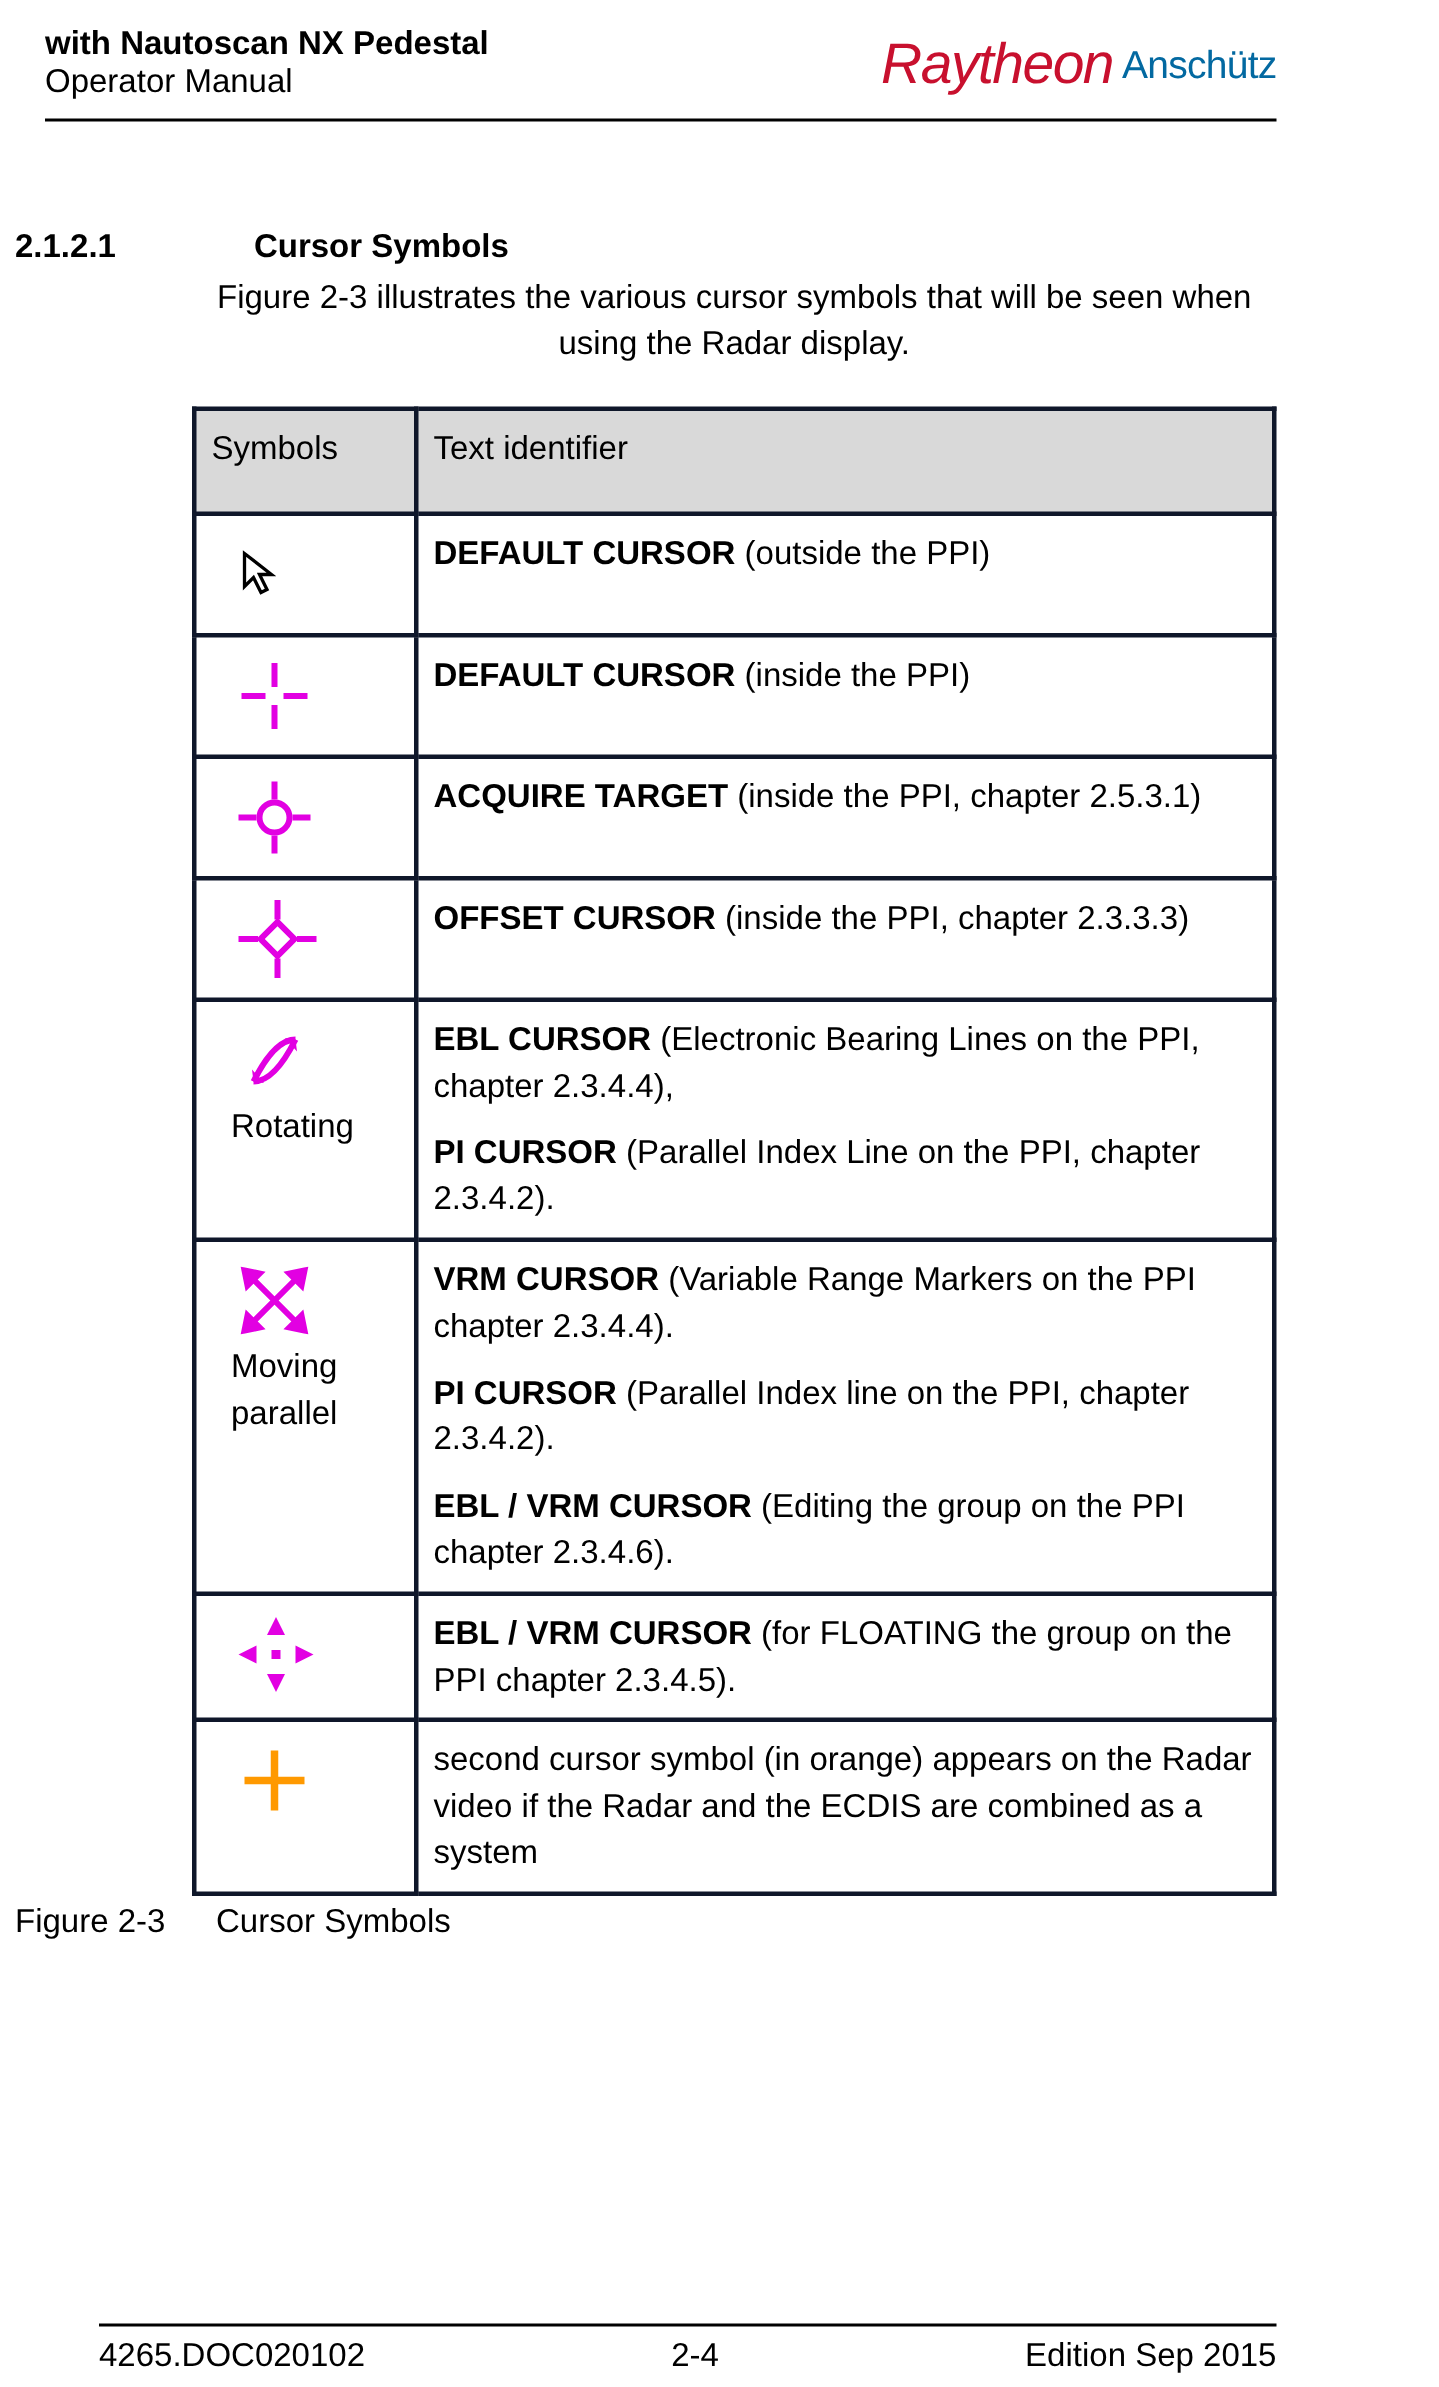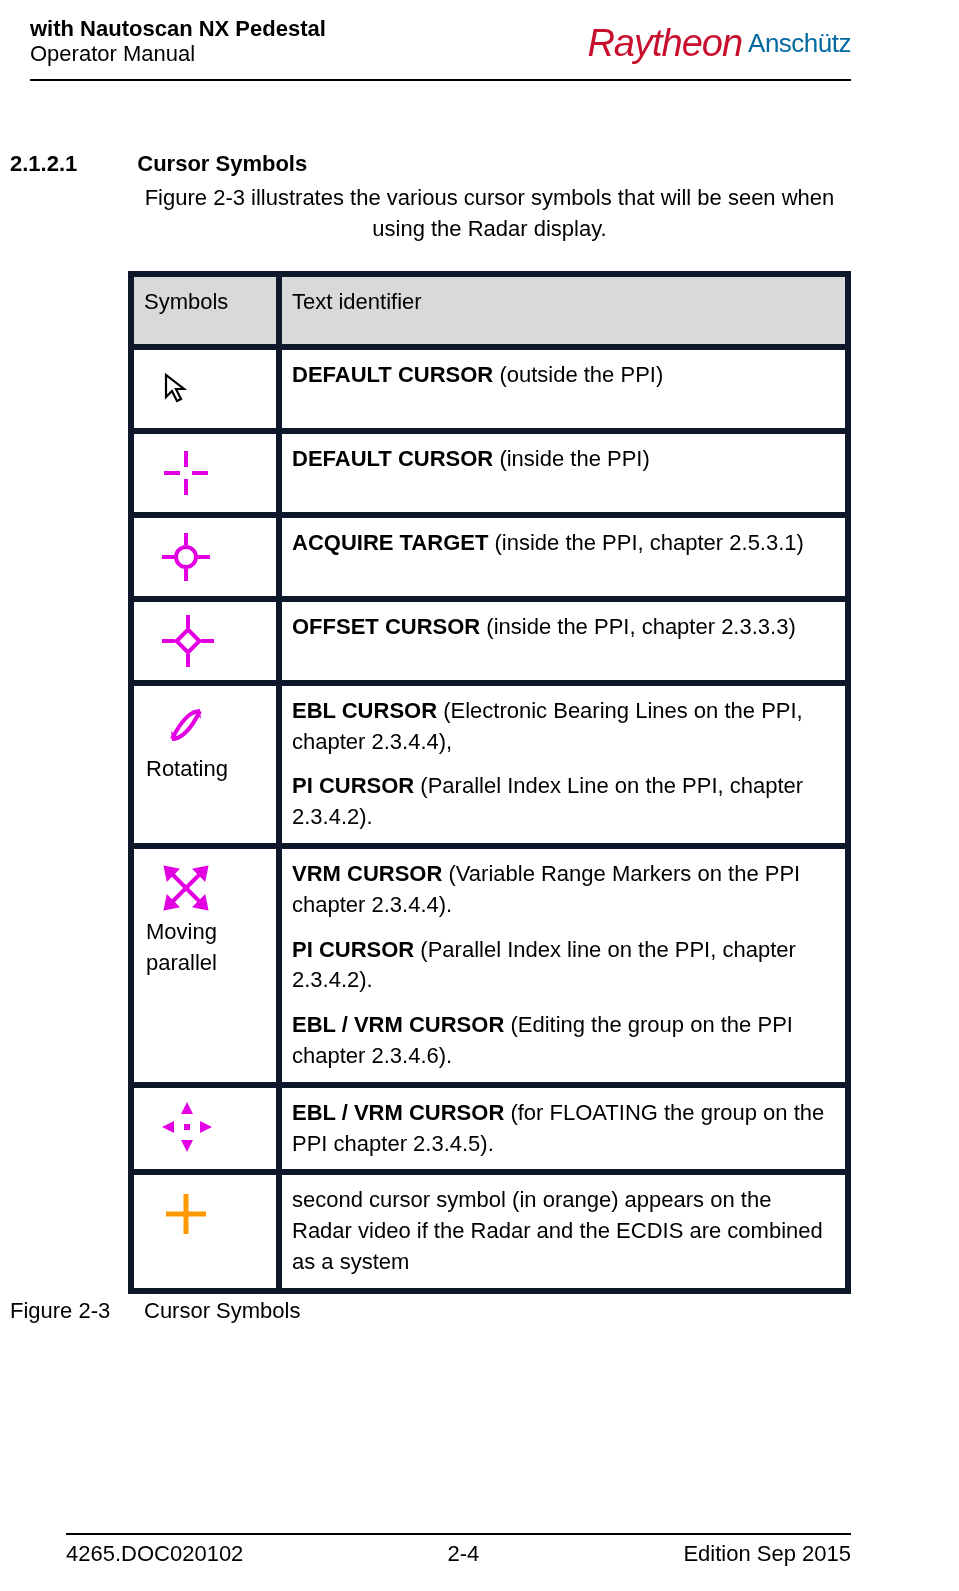--- a/index.html
+++ b/index.html
@@ -57,37 +57,37 @@
     margin: 12px 0 0 28px;
   }
   .content {
     margin-left: 126px;
     margin-top: 68px;
     font-size: 22px;
     line-height: 1.4;
   }
   .section-head {
     display: flex;
-    gap: 60px;
+    gap: 92px;
     font-weight: bold;
     margin-left: -118px;
   }
   .intro {
     margin-top: 4px;
     margin-bottom: 26px;
     text-align: center;
   }
   table.symbols {
     border-collapse: collapse;
     width: 100%;
     table-layout: fixed;
   }
   table.symbols col.c1 { width: 148px; }
   table.symbols th, table.symbols td {
-    border: 6px solid #0f172a;
+    border: 3px solid #0f172a;
     padding: 10px 10px;
     vertical-align: top;
     text-align: left;
     font-size: 22px;
   }
   table.symbols th {
     background: #d9d9d9;
     font-weight: normal;
     padding-bottom: 26px;
   }
@@ -97,37 +97,37 @@
   .icon-wrap {
     height: 58px;
     display: flex;
     align-items: center;
     justify-content: flex-start;
     margin-left: 16px;
   }
   .icon-wrap svg { display: block; }
   .cap {
     font-size: 22px;
-    margin-left: 2px;
+    margin-left: 13px;
   }
   .desc p { margin: 0 0 14px 0; }
   .desc p:last-child { margin-bottom: 0; }
   .desc { padding-top: 4px; padding-bottom: 4px; }
   .bold { font-weight: bold; }
   .figure-cap {
     margin-top: 2px;
     margin-left: -118px;
     font-size: 22px;
   }
   .figure-cap span.num { display: inline-block; width: 134px; }
   .footer {
     position: absolute;
     left: 2px;
     right: 108px;
-    bottom: 24px;
+    bottom: 8px;
   }
   hr.bottom-rule {
     border: none;
     border-top: 2px solid #000;
     margin: 0 0 6px 64px;
   }
   .footer-row {
     display: flex;
     justify-content: space-between;
     font-size: 22px;

